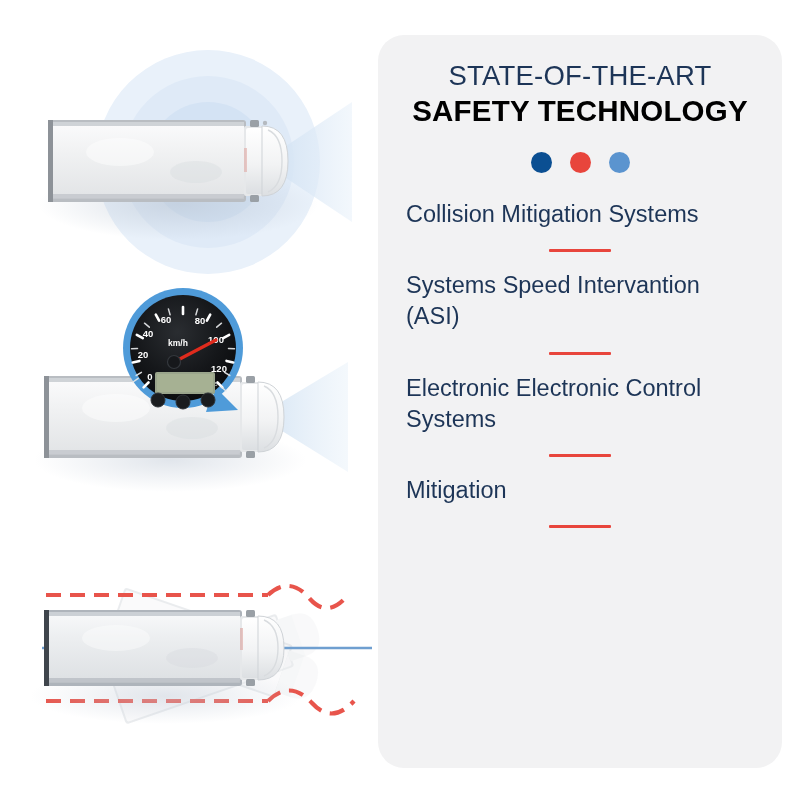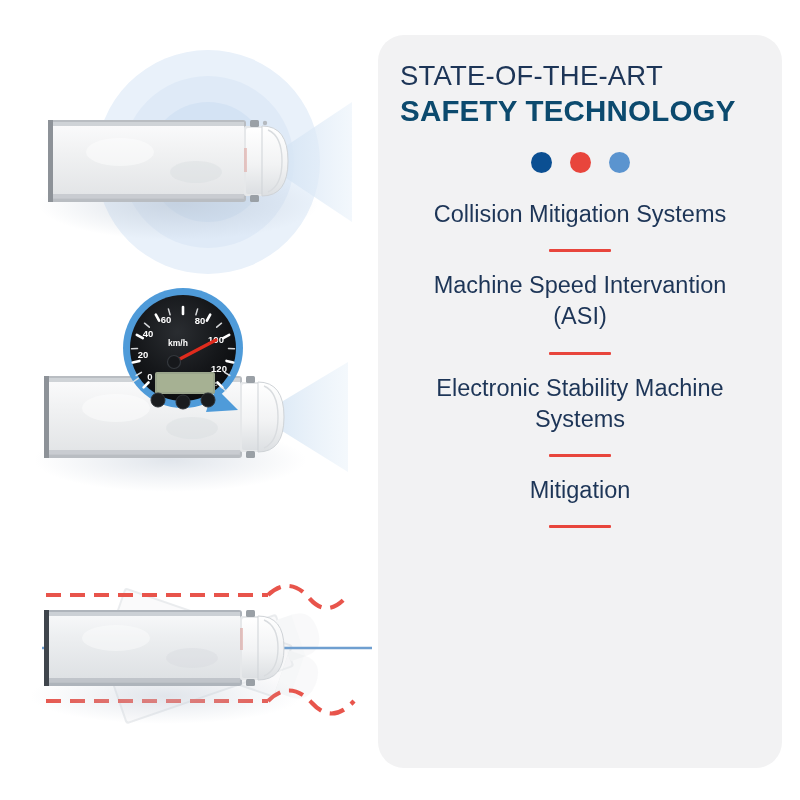--- a/index.html
+++ b/index.html
@@ -47,58 +47,57 @@
     top: 35px;
     width: 404px;
     height: 733px;
     background: #f2f2f3;
     border-radius: 26px;
     box-sizing: border-box;
     padding: 26px 22px 0 22px;
   }
 
   .panel-title {
-    text-align: left;
+    text-align: center;
     color: #1d3557;
     line-height: 1.12;
   }
   .panel-title .t-line1 {
     display: block;
     font-size: 27.5px;
     font-weight: 400;
     letter-spacing: 0.2px;
     color: #1d3557;
   }
   .panel-title .t-line2 {
     display: block;
     font-size: 29.5px;
     font-weight: 700;
     letter-spacing: 0.2px;
-    color: #0c4a6e;
+    color: #000000;
     margin-top: 2px;
   }
 
   .dots {
     display: flex;
     justify-content: center;
     gap: 18px;
     margin-top: 25px;
   }
   .dot {
     width: 21px;
     height: 21px;
     border-radius: 50%;
     display: block;
   }
 
   .feature-list {
     margin-top: 26px;
   }
   .feature {
-    text-align: center;
     color: #1d3557;
     font-size: 23.5px;
     font-weight: 400;
     line-height: 1.33;
     padding: 0 6px;
   }
   .sep {
     width: 62px;
     height: 3px;
     background: #e8453c;
@@ -371,24 +370,24 @@
     <div class="dots">
       <span class="dot" style="background: rgb(11, 79, 146);"></span>
       <span class="dot" style="background: rgb(232, 69, 60);"></span>
       <span class="dot" style="background: rgb(91, 148, 207);"></span>
     </div>
 
     <div class="feature-list">
       <div class="feature">Collision Mitigation Systems</div>
       <div class="sep" style="background: rgb(232, 69, 60);"></div>
 
-      <div class="feature">Machine Speed Intervantion (ASI)</div>
+      <div class="feature">Systems Speed Intervantion (ASI)</div>
       <div class="sep" style="background: rgb(232, 69, 60);"></div>
 
-      <div class="feature">Electronic Stability Machine Systems</div>
+      <div class="feature">Electronic Electronic Control Systems</div>
       <div class="sep" style="background: rgb(232, 69, 60);"></div>
 
       <div class="feature">Mitigation</div>
       <div class="sep" style="background: rgb(232, 69, 60);"></div>
 
     </div>
   </div>
 </div>
 
 </body></html>

